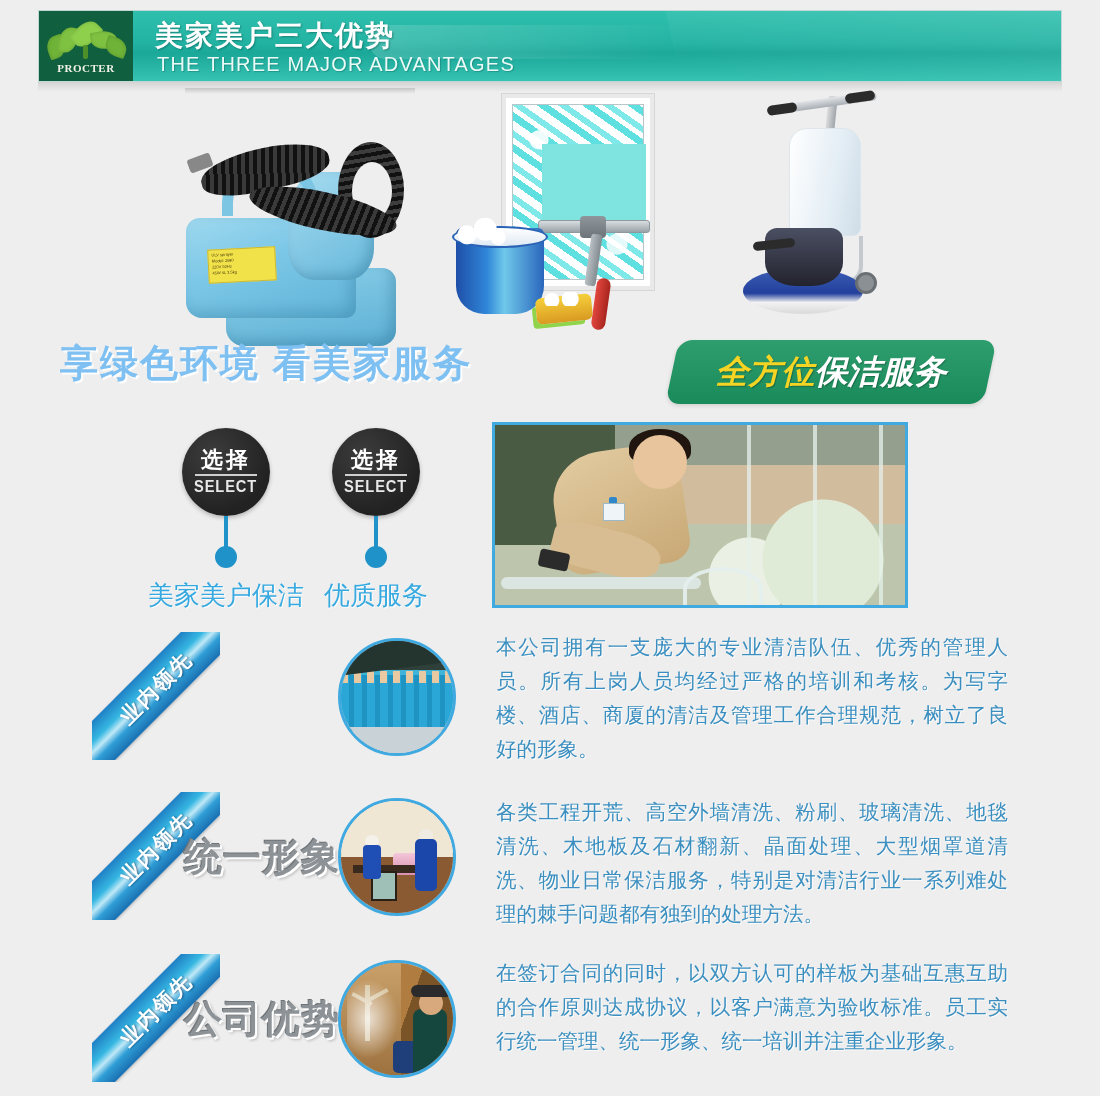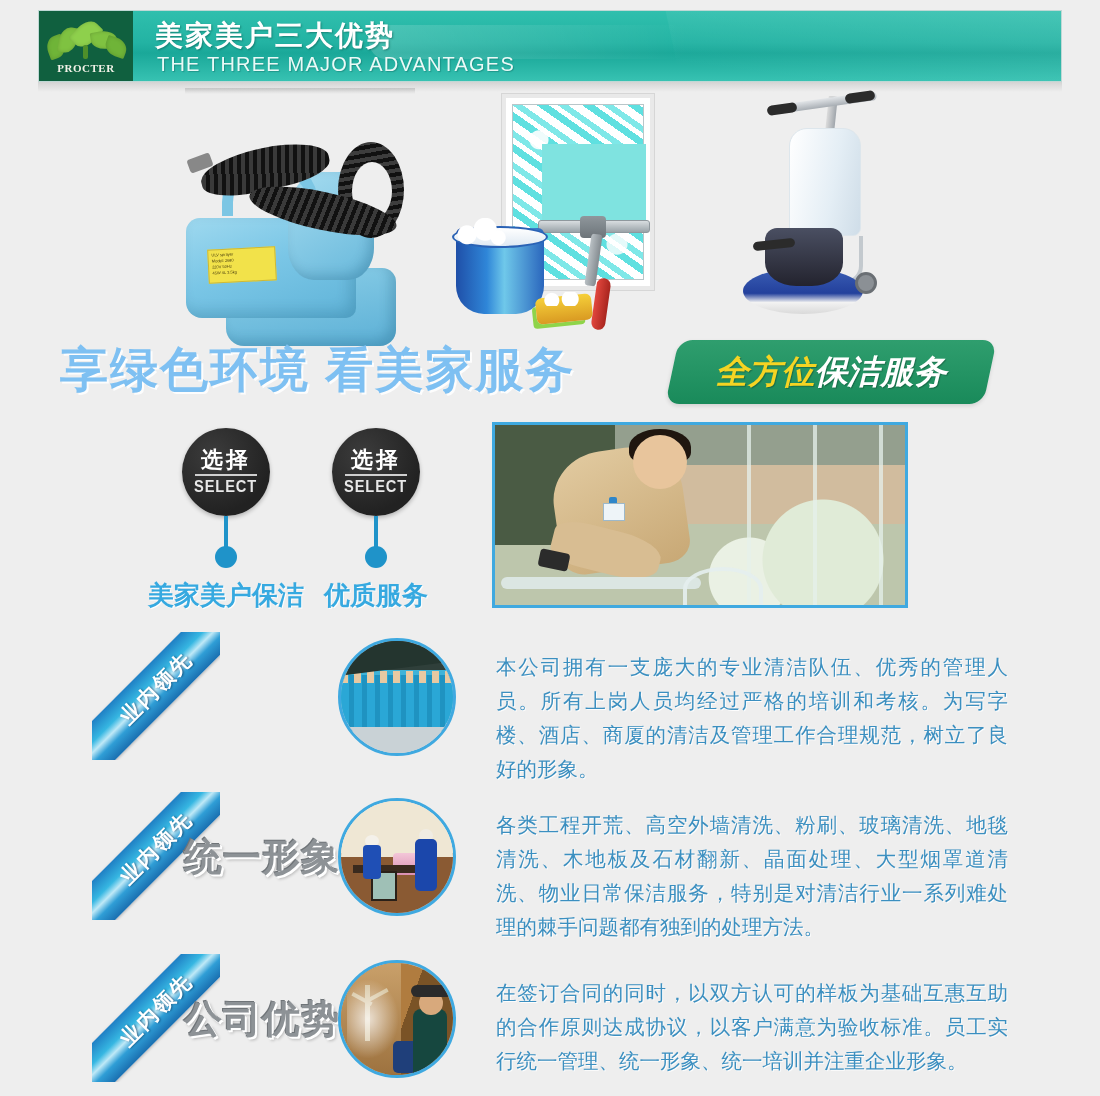--- a/index.html
+++ b/index.html
@@ -208,21 +208,21 @@
   .pol-grip.r{left:130px;top:2px;transform:rotate(-8deg);}
   .pol-handle2{
     position:absolute;left:38px;top:150px;width:42px;height:9px;background:#2b2b2b;border-radius:5px;transform:rotate(-6deg);
   }
   .pol-wheel{position:absolute;left:140px;top:182px;width:22px;height:22px;background:#8b9095;border-radius:50%;border:3px solid #6a6f74;box-sizing:border-box;}
   .pol-frame{position:absolute;left:78px;top:146px;width:70px;height:48px;border:4px solid #c3c9ce;border-top:none;border-radius:0 0 18px 18px;box-sizing:border-box;}
 
   
   .headline{
     position:absolute;left:60px;top:338px;
-    font-size:48px;font-weight:bold;color:#7ec0f2;letter-spacing:2px;
+    font-size:38px;font-weight:bold;color:#7ec0f2;letter-spacing:2px;
     text-shadow:2px 2px 0 rgba(255,255,255,.85);
     white-space:nowrap;
   }
   .green-banner{
     position:absolute;left:672px;top:340px;width:318px;height:64px;
     background:linear-gradient(180deg,#2f9e6e,#198a5a);
     border-radius:14px;
     transform:skewX(-12deg);
     box-shadow:0 2px 4px rgba(0,0,0,.12);
   }
@@ -243,21 +243,21 @@
     display:flex;flex-direction:column;align-items:center;justify-content:center;
   }
   .pin-cn{color:#ffffff;font-size:22px;font-weight:bold;letter-spacing:3px;line-height:24px;}
   .pin-rule{width:62px;height:2px;background:#cfcfcf;margin:2px 0 1px;}
   .pin-en{color:#e8e8e8;font-size:17px;font-weight:bold;letter-spacing:1px;
           font-family:"Liberation Sans Narrow","Liberation Sans",sans-serif;transform:scaleX(.86);}
   .pin-stem{position:absolute;left:42px;top:88px;width:4px;height:36px;background:#1f93c9;}
   .pin-dot{position:absolute;left:33px;top:118px;width:22px;height:22px;border-radius:50%;background:#1f93c9;}
   .pin-label{
     position:absolute;top:150px;left:-48px;width:184px;text-align:center;
-    font-size:26px;font-weight:bold;color:#36a9e0;
+    font-size:26px;font-weight:normal;color:#36a9e0;
     text-shadow:1px 1px 0 rgba(255,255,255,.9);white-space:nowrap;
   }
   .pin1{left:182px;top:428px;}
   .pin2{left:332px;top:428px;}
 
   
   .worker-photo{
     position:absolute;left:492px;top:422px;width:416px;height:186px;
     border:3px solid #3fa9e0;box-sizing:border-box;overflow:hidden;
     background:linear-gradient(180deg,#cfd9c9,#a9b79c);
@@ -365,24 +365,23 @@
   .cp3-person{position:absolute;left:72px;top:46px;width:34px;height:70px;background:#16473f;border-radius:8px 8px 0 0;}
   .cp3-head{position:absolute;left:78px;top:28px;width:24px;height:24px;background:#d8a97c;border-radius:50%;}
   .cp3-hat{position:absolute;left:70px;top:22px;width:42px;height:12px;background:#2b2b2b;border-radius:6px;}
   .cp3-mach{position:absolute;left:52px;top:78px;width:34px;height:32px;background:#1f3f7a;border-radius:5px;}
 
   .para{
     position:absolute;left:496px;width:512px;
     font-size:20.5px;line-height:34px;color:#3b8fc0;
     text-shadow:1px 1px 0 rgba(255,255,255,.85);
     text-align:justify;
-    margin-top:20px;
   }
   .para1{top:2px;}
-  .para2{top:0px;}
+  .para2{top:7px;}
   .para3{top:6px;}
 </style>
 </head>
 <body>
 
 <div class="page">
 
   <div class="header">
     <div class="header-sheen"></div>
     <div class="header-sheen2"></div>

